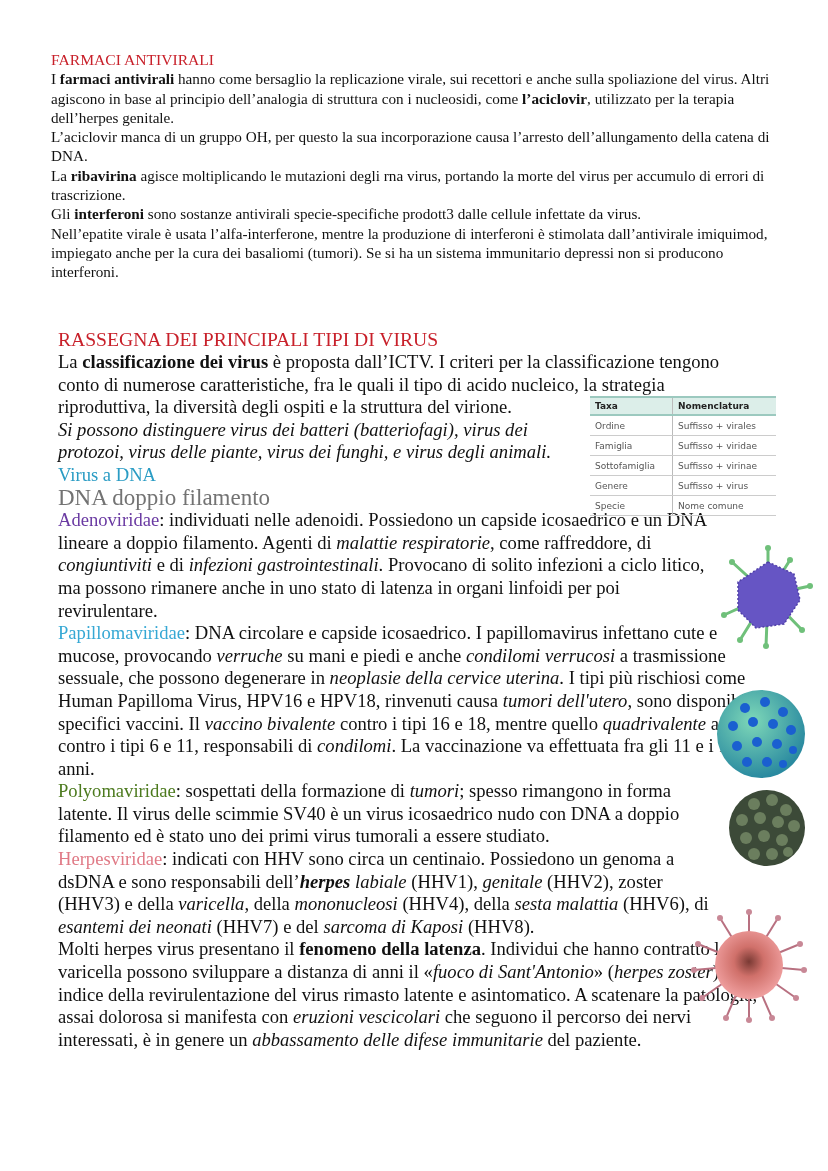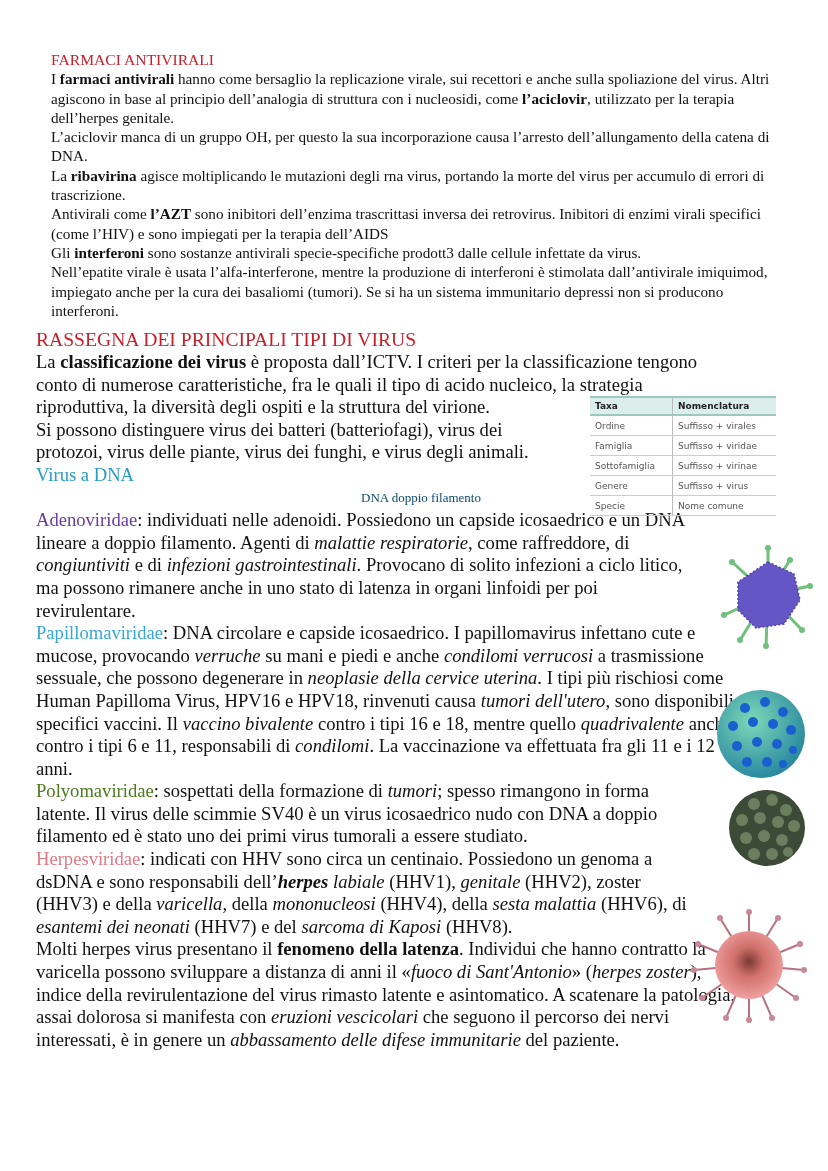--- a/index.html
+++ b/index.html
@@ -2,26 +2,26 @@
 <html><head>
 <meta charset="utf-8">
 <style>
   html, body { margin: 0; padding: 0; background: #ffffff; }
   body { width: 828px; height: 1171px; position: relative; overflow: hidden;
          font-family: "Liberation Serif", "DejaVu Serif", serif; color: #111; }
   .page { position: absolute; left: 0; top: 0; width: 828px; height: 1051px; }
 
   .sec1 { position: absolute; left: 51px; top: 50px; width: 740px; font-size: 15.2px; line-height: 19.3px; }
   .red-head { color: #c8202a; font-size: 15.6px; }
-  .sec2 { position: absolute; left: 36px; top: 329px; width: 770px; }
+  .sec2 { position: absolute; left: 58px; top: 329px; width: 770px; }
   .red-head2 { color: #c8202a; font-size: 19.6px; line-height: 22px; }
   .big { font-size: 18.6px; line-height: 22.6px; }
   .p { margin: 0; }
   .blue-head { color: #2a9cc4; font-size: 18.6px; line-height: 22.6px; }
-  .blue-head2 { color: #0c4a6e; font-size: 13px; line-height: 22.6px; text-align: center; }
+  .blue-head2 { color: #737373; font-size: 23px; line-height: 22.6px; }
   .name-adeno { color: #6a3aa2; text-align: right; }
   .name-papi { color: #36a8d4; }
   .name-polyo { color: #4c7a1e; }
   .name-herpes { color: #e07a86; }
   b { font-weight: bold; }
 
   
   .ictv { position: absolute; left: 590px; top: 396px; width: 186px; border-collapse: collapse;
           font-family: "DejaVu Sans", sans-serif; font-size: 9px; color: #555; }
   .ictv th { background: #dceee9; color: #222; font-weight: bold; text-align: left; padding: 3px 5px;
@@ -34,31 +34,30 @@
 </head>
 <body>
 
 <div class="page">
 
   <div class="sec1">
     <div class="red-head">FARMACI ANTIVIRALI</div>
     <p class="p"><span>I </span><b>farmaci antivirali</b><span> hanno come bersaglio la replicazione virale, sui recettori e anche sulla spoliazione del virus. Altri agiscono in base al principio dell’analogia di struttura con i nucleosidi, come </span><b>l’aciclovir</b><span>, utilizzato per la terapia dell’herpes genitale.</span></p>
     <p class="p">L’aciclovir manca di un gruppo OH, per questo la sua incorporazione causa l’arresto dell’allungamento della catena di DNA.</p>
     <p class="p"><span>La </span><b>ribavirina</b><span> agisce moltiplicando le mutazioni degli rna virus, portando la morte del virus per accumulo di errori di trascrizione.</span></p>
-    <p class="p"><span>Antivirali come </span><b>l’AZT</b><span> sono inibitori dell’enzima trascrittasi inversa dei retrovirus. Inibitori di enzimi virali specifici (come l’HIV) e sono impiegati per la terapia dell’AIDS</span></p>
     <p class="p"><span>Gli </span><b>interferoni</b><span> sono sostanze antivirali specie-specifiche prodott3 dalle cellule infettate da virus.</span></p>
     <p class="p">Nell’epatite virale è usata l’alfa-interferone, mentre la produzione di interferoni è stimolata dall’antivirale imiquimod, impiegato anche per la cura dei basaliomi (tumori). Se si ha un sistema immunitario depressi non si producono interferoni.</p>
   </div>
 
   <div class="sec2">
     <div class="red-head2">RASSEGNA DEI PRINCIPALI TIPI DI VIRUS</div>
     <div class="big" style="width:690px;">
       <span><span>La </span><b>classificazione dei virus</b><span> è proposta dall’ICTV. I criteri per la classificazione tengono conto di numerose caratteristiche, fra le quali il tipo di acido nucleico, la strategia riproduttiva, la diversità degli ospiti e la struttura del virione.</span></span><br>
     </div>
-    <div class="big" style="width:525px;">Si possono distinguere virus dei batteri (batteriofagi), virus dei protozoi, virus delle piante, virus dei funghi, e virus degli animali.</div>
+    <div class="big" style="width:525px;font-style:italic;">Si possono distinguere virus dei batteri (batteriofagi), virus dei protozoi, virus delle piante, virus dei funghi, e virus degli animali.</div>
     <div class="blue-head">Virus a DNA</div>
     <div class="blue-head2">DNA doppio filamento</div>
 
     <div class="big" style="width:650px;">
       <span class="name-adeno">Adenoviridae</span><span><span>: individuati nelle adenoidi. Possiedono un capside icosaedrico e un DNA lineare a doppio filamento. Agenti di </span><i>malattie respiratorie</i><span>, come raffreddore, di </span><i>congiuntiviti</i><span> e di </span><i>infezioni gastrointestinali</i><span>. Provocano di solito infezioni a ciclo litico, ma possono rimanere anche in uno stato di latenza in organi linfoidi per poi revirulentare.</span></span>
     </div>
     <div class="big" style="width:700px;">
       <span class="name-papi">Papillomaviridae</span><span><span>: DNA circolare e capside icosaedrico. I papillomavirus infettano cute e mucose, provocando </span><i>verruche</i><span> su mani e piedi e anche </span><i>condilomi verrucosi</i><span> a trasmissione sessuale, che possono degenerare in </span><i>neoplasie della cervice uterina</i><span>. I tipi più rischiosi come Human Papilloma Virus, HPV16 e HPV18, rinvenuti causa </span><i>tumori dell'utero</i><span>, sono disponibili specifici vaccini. Il </span><i>vaccino bivalente</i><span> contro i tipi 16 e 18, mentre quello </span><i>quadrivalente</i><span> anche contro i tipi 6 e 11, responsabili di </span><i>condilomi</i><span>. La vaccinazione va effettuata fra gli 11 e i 12 anni.</span></span>
     </div>
     <div class="big" style="width:660px;">

